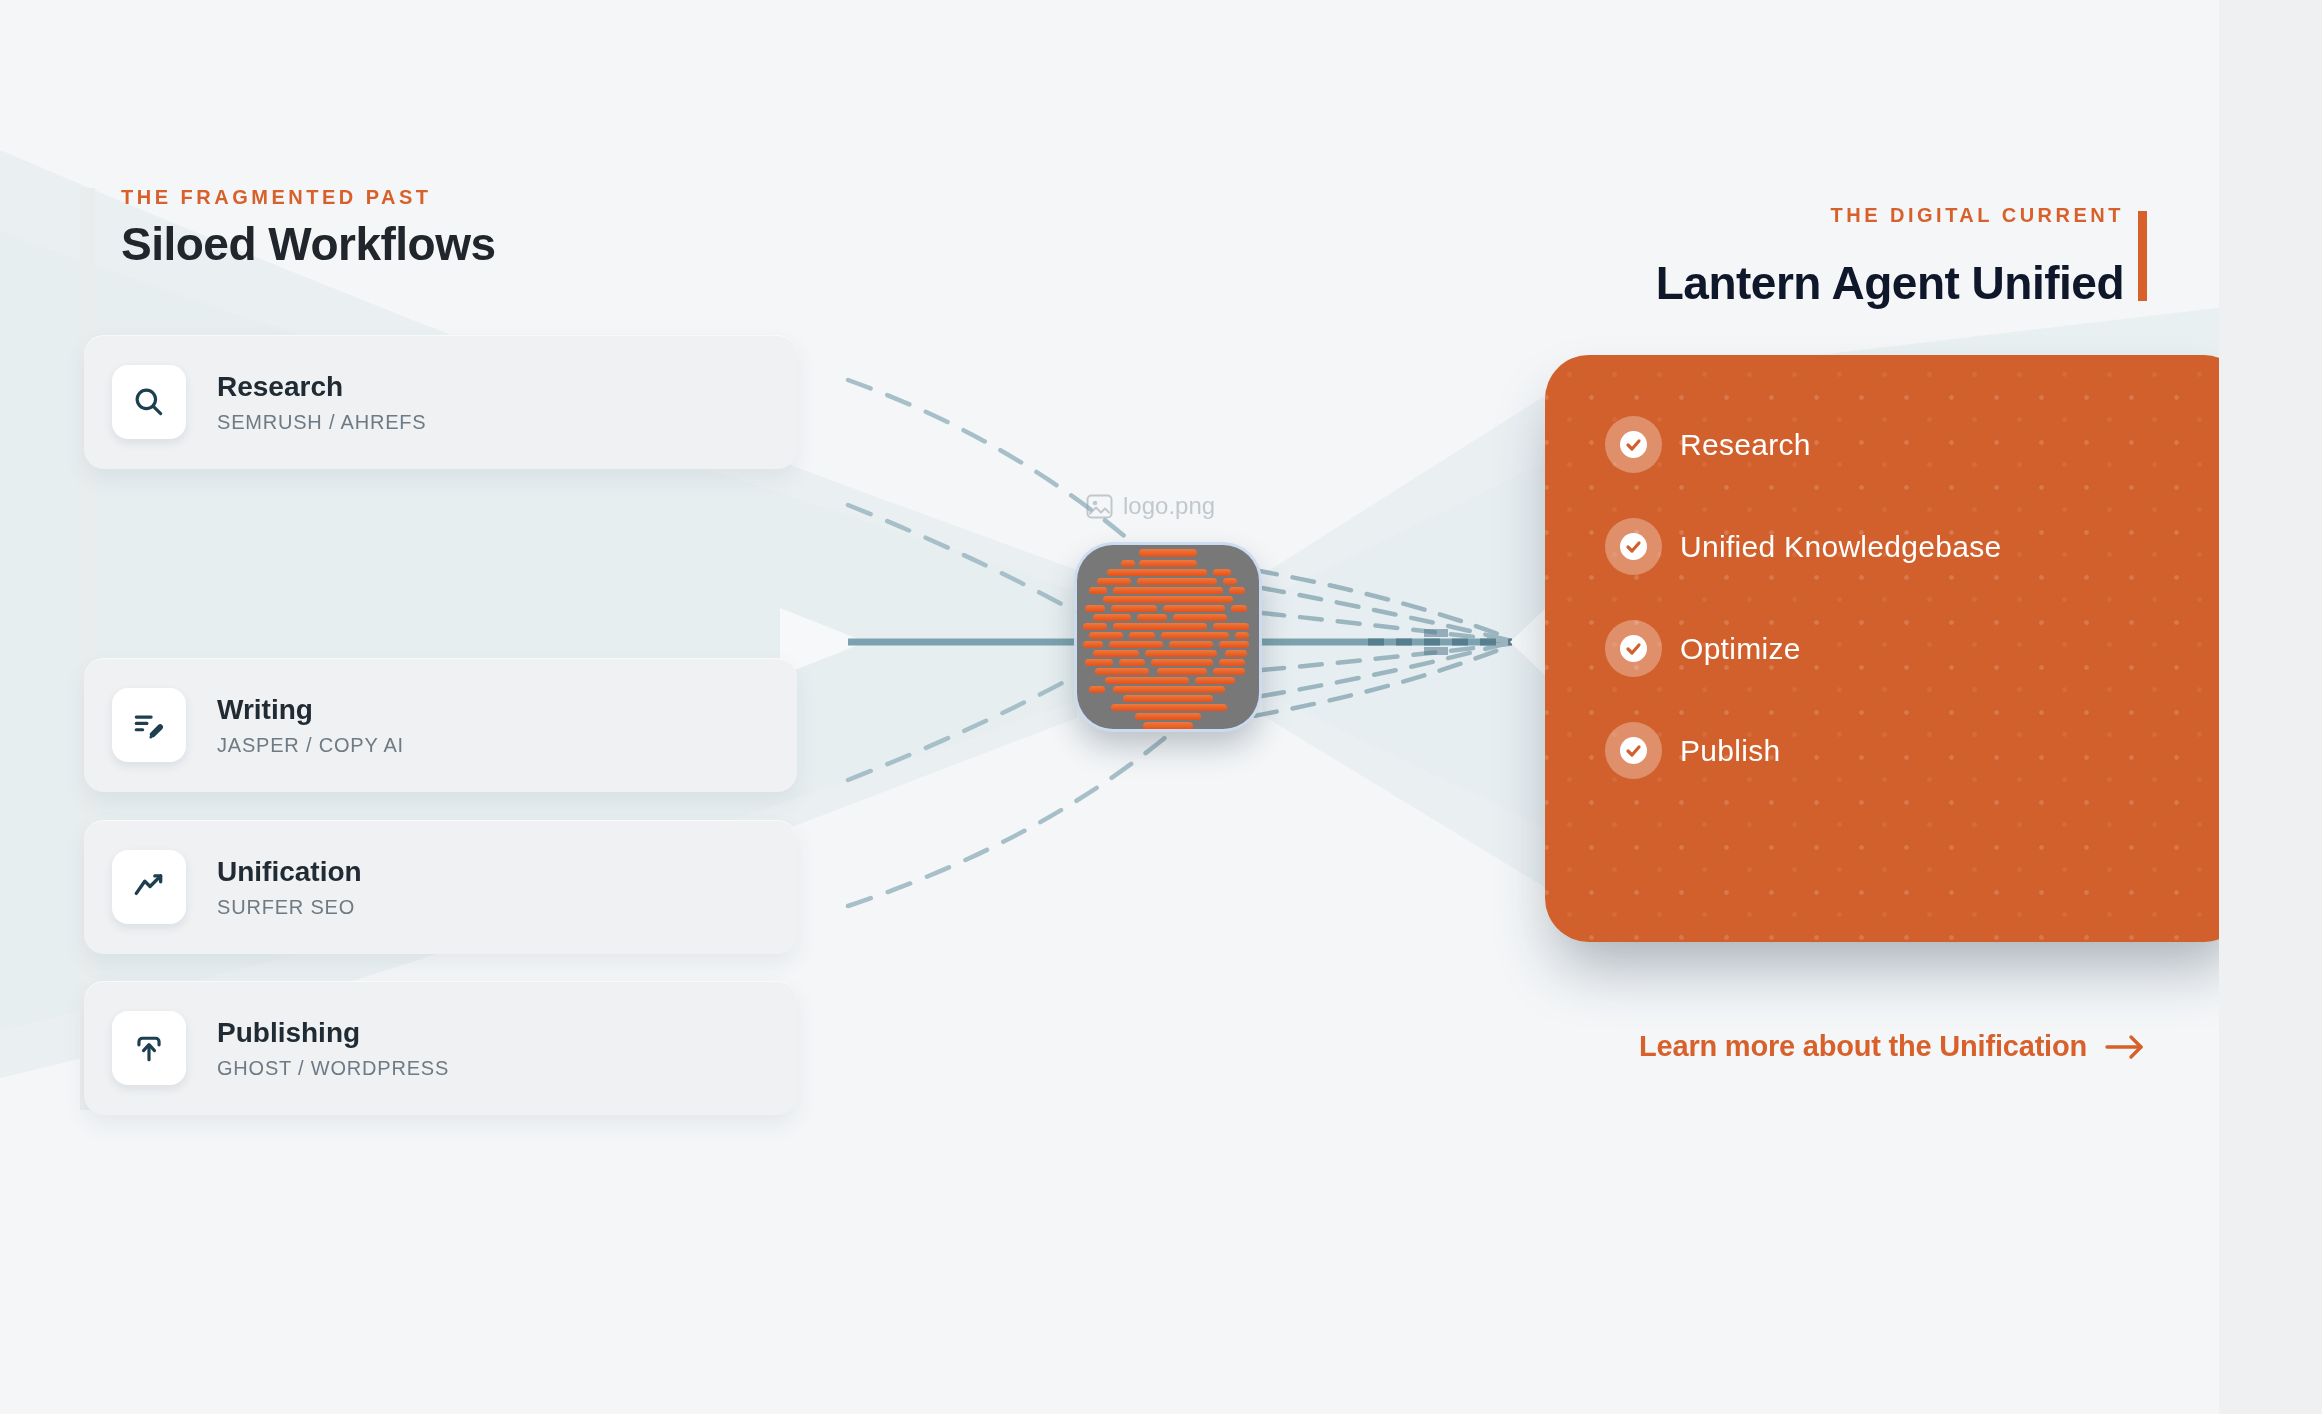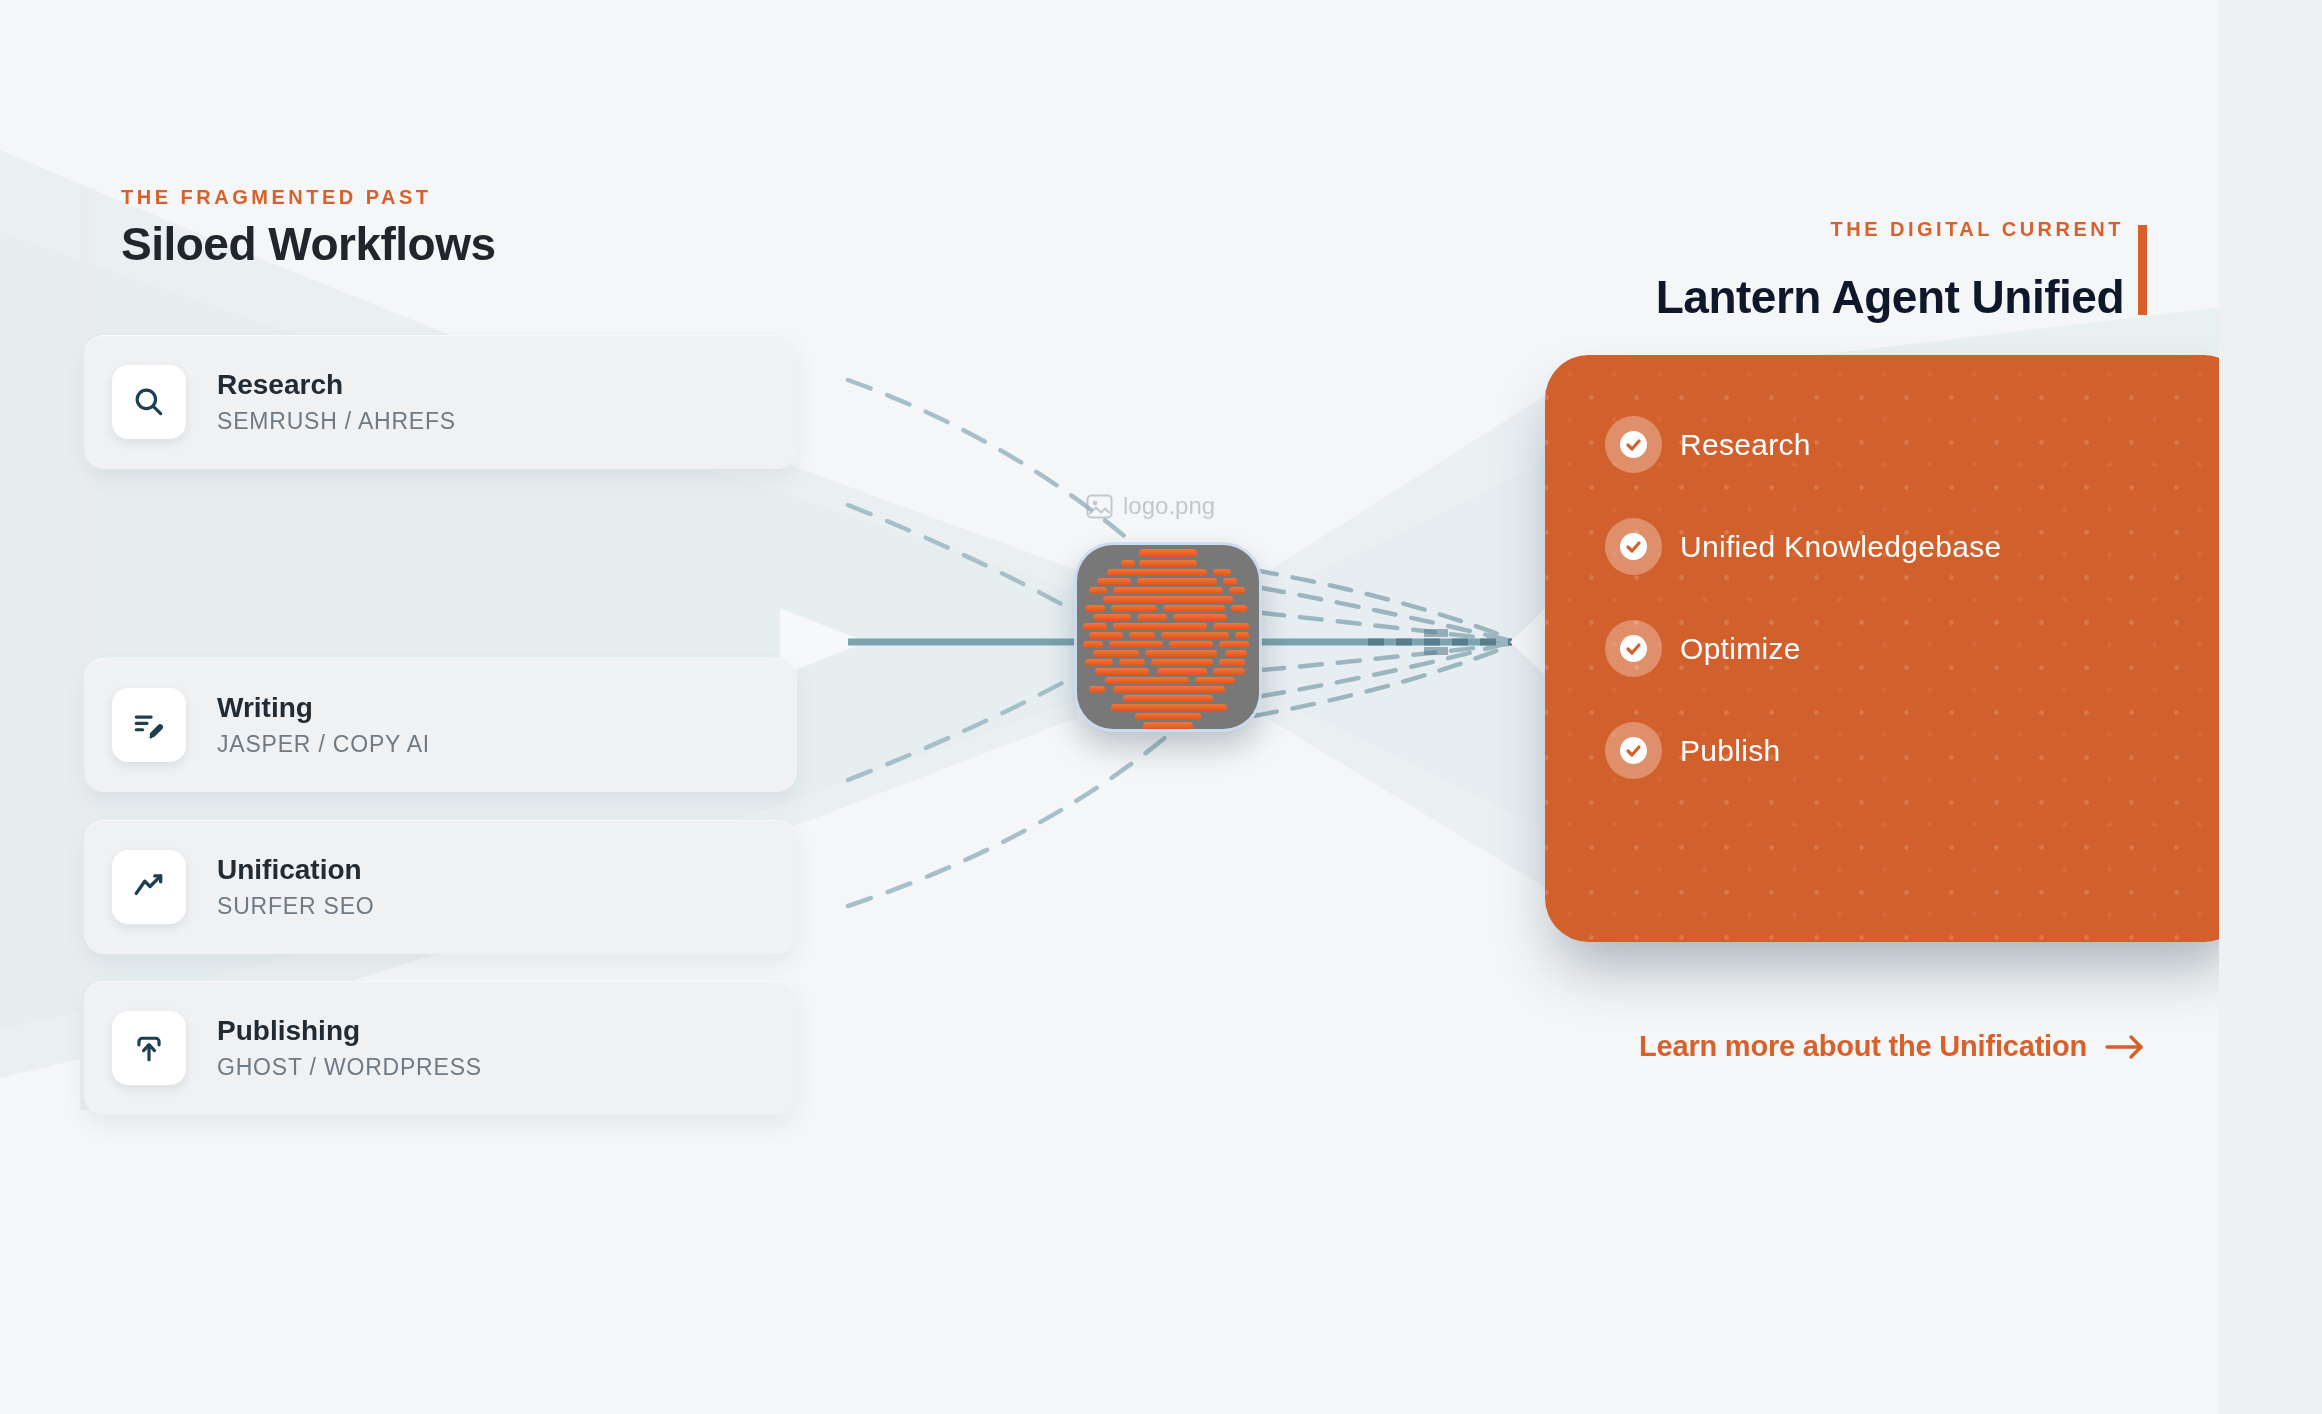--- a/index.html
+++ b/index.html
@@ -11,39 +11,39 @@
   .bg-svg{position:absolute;left:0;top:0;}
 
   
   .hdr-left{position:absolute;left:121px;top:186px;}
   .eyebrow{
     font-size:20px;font-weight:800;letter-spacing:3.5px;color:#d8602b;margin:0 0 10px 0;
   }
   .h1{
     font-size:46px;font-weight:600;letter-spacing:-0.5px;color:#21262c;margin:0;line-height:1.1;
   }
-  .hdr-right{position:absolute;right:72px;top:218px;display:flex;align-items:stretch;gap:14px;}
+  .hdr-right{position:absolute;right:72px;top:204px;display:flex;align-items:stretch;gap:14px;}
   .hdr-right .txt{text-align:right;}
   .hdr-right .h1{color:#0f172a;margin-top:31px;}
   .accent-bar{width:9px;height:90px;background:#d8602b;align-self:center;}
 
   
   .card{
     position:absolute;left:84px;width:713px;height:134px;border-radius:20px;
     background:#eff1f3;display:flex;align-items:center;padding-left:28px;box-sizing:border-box;
     box-shadow:0 10px 22px rgba(60,80,95,.08),0 1px 0 rgba(255,255,255,.6) inset;
   }
   .tile{
     width:74px;height:74px;border-radius:16px;background:#ffffff;flex:0 0 auto;
     display:flex;align-items:center;justify-content:center;
     box-shadow:0 4px 10px rgba(50,70,85,.10);
   }
   .card-txt{margin-left:31px;}
   .card-title{font-size:28px;font-weight:700;color:#212b33;line-height:1;}
-  .card-sub{font-size:23px;font-weight:500;color:#6e7a84;letter-spacing:.8px;margin-top:11px;line-height:1;}
+  .card-sub{font-size:20px;font-weight:500;color:#6e7a84;letter-spacing:.8px;margin-top:11px;line-height:1;}
 
   
   .logo-square{
     position:absolute;left:1077px;top:545px;width:182px;height:184px;border-radius:36px;
     background:#787878;overflow:hidden;
     box-shadow:0 0 0 3px rgba(203,219,240,.95),0 16px 32px rgba(30,45,60,.28);
   }
   .ghost{
     position:absolute;left:1086px;top:492px;display:flex;align-items:center;gap:10px;
     color:#97a3ab;opacity:.55;

